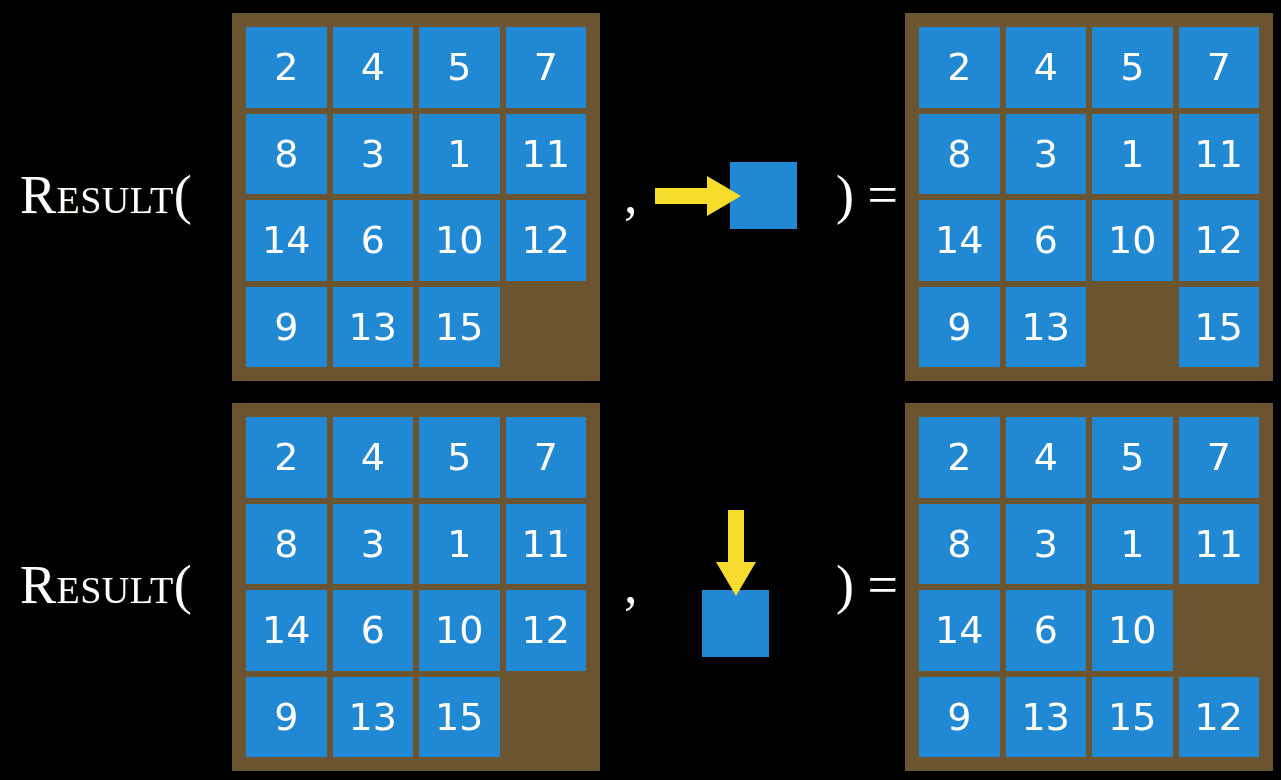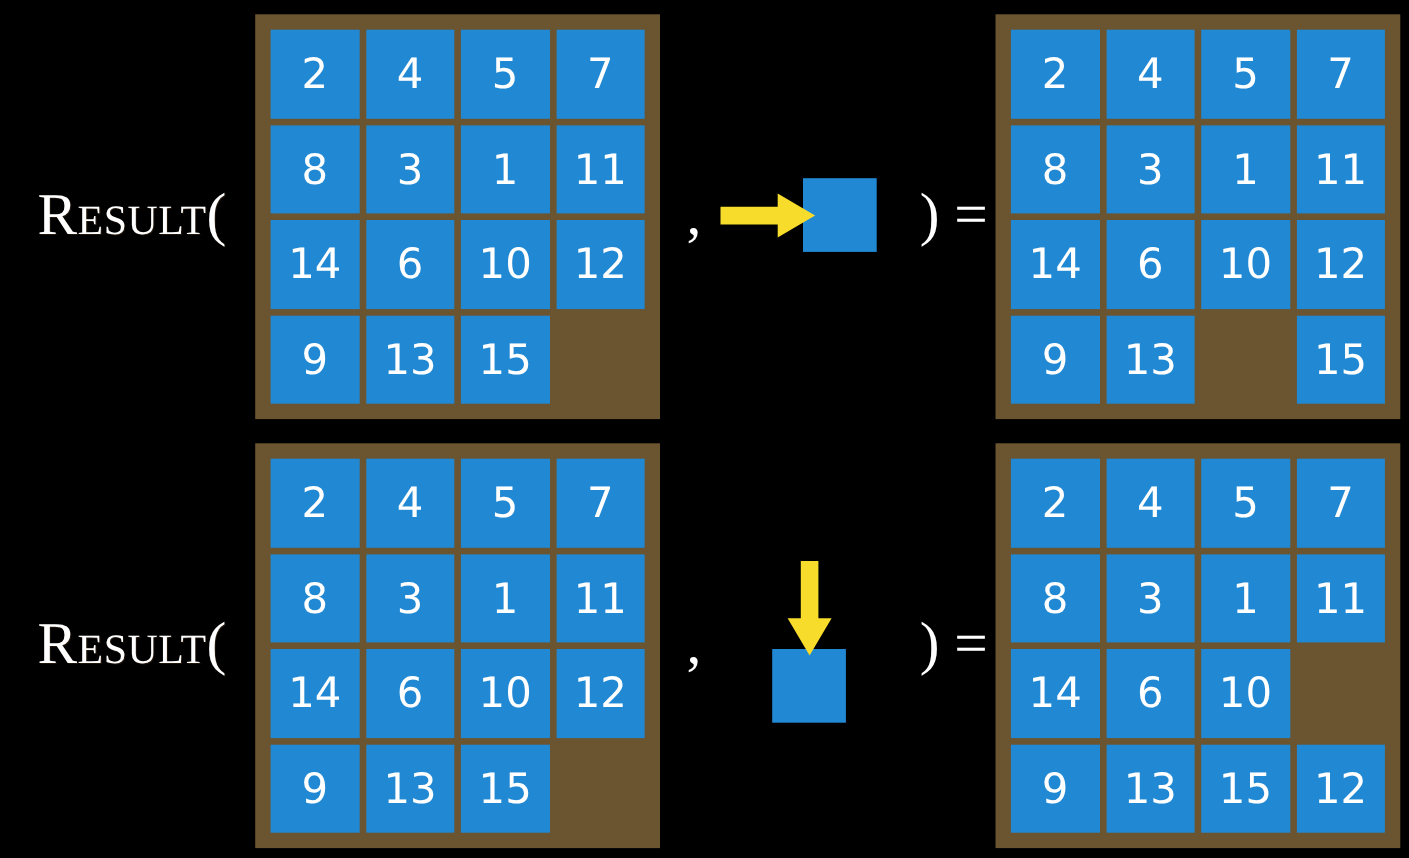--- a/index.html
+++ b/index.html
@@ -31,21 +31,21 @@
     left: 0;
     width: 1281px;
     height: 390px;
   }
   .eq-row.row-0 { top: 0px; }
   .eq-row.row-1 { top: 390px; }
 
   
   .result-label {
     position: absolute;
-    left: 34px;
+    left: 20px;
     top: 50%;
     transform: translateY(-50%);
     color: #ffffff;
     font-family: "Liberation Serif", "DejaVu Serif", serif;
     font-size: 54px;
     font-variant: small-caps;
     letter-spacing: 0.5px;
     line-height: 1;
     white-space: nowrap;
     text-shadow: 1px 1px 0 rgba(60,40,20,0.55);

